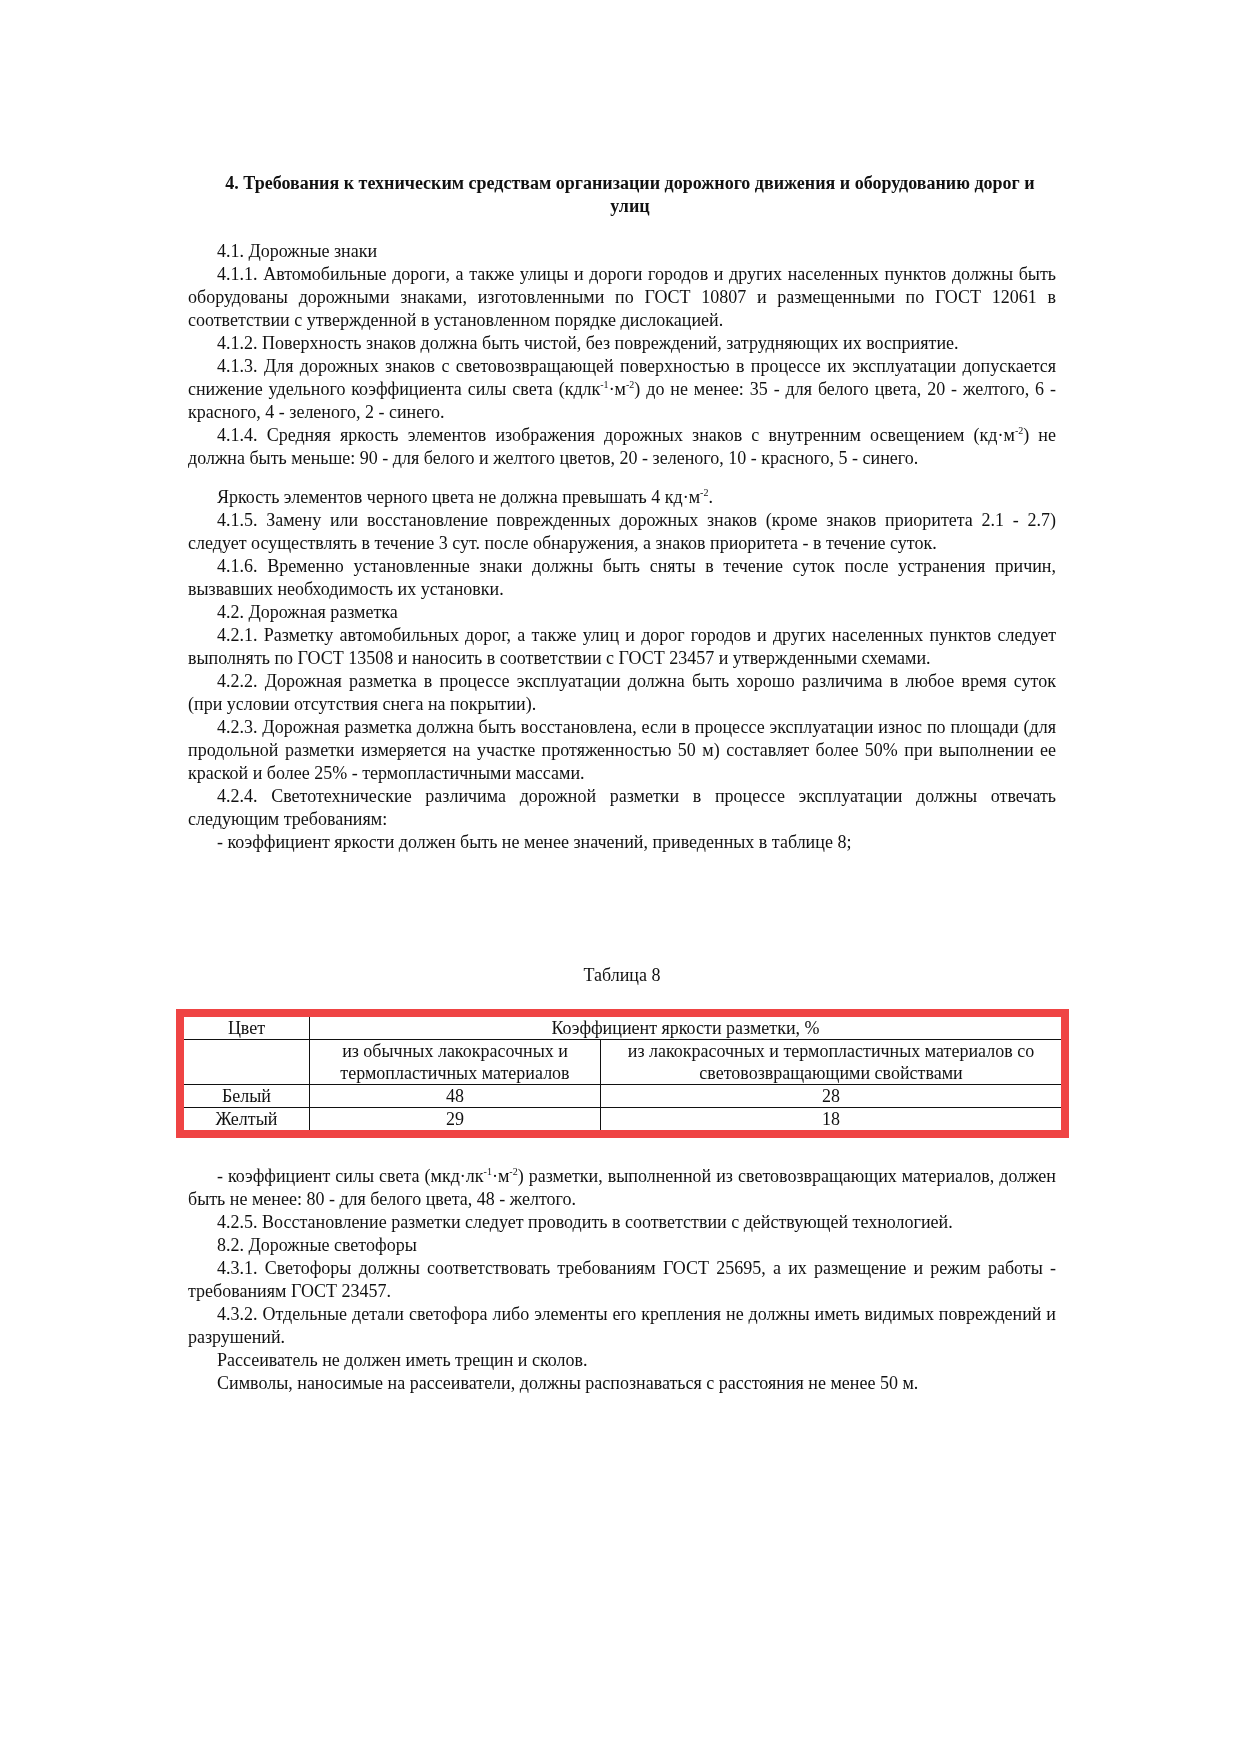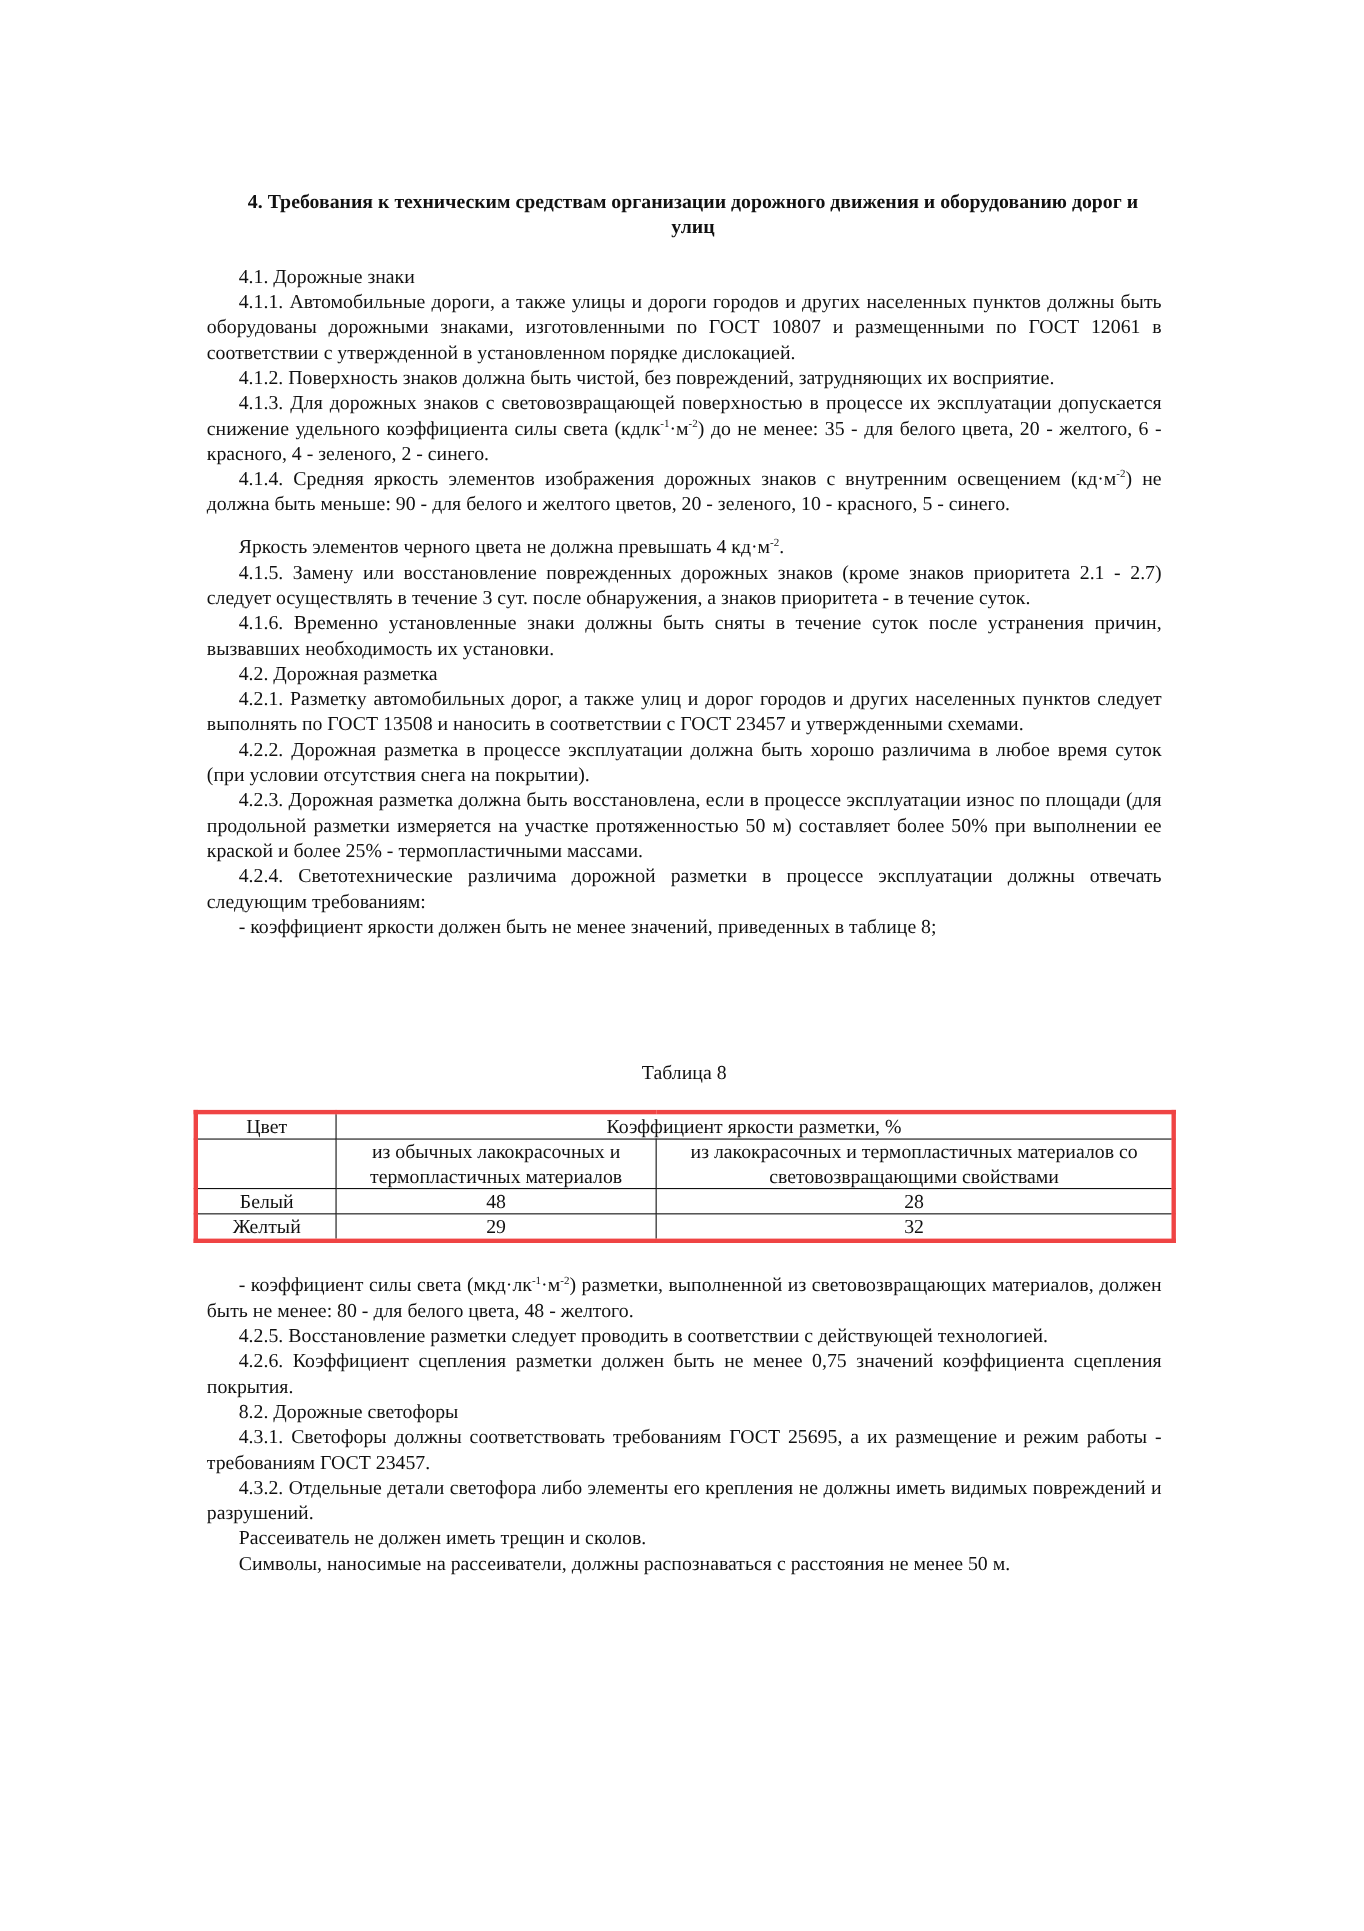--- a/index.html
+++ b/index.html
@@ -7,21 +7,21 @@
   .page { position: absolute; left: 188px; top: 172px; width: 868px; font-size: 18px; line-height: 23px; }
   .title { text-align: center; font-weight: bold; font-size: 18px; line-height: 23px; margin: 0 0 22px 16px; }
   p { margin: 0; text-align: justify; text-indent: 29px; }
   sup { font-size: 10px; line-height: 0; vertical-align: super; }
   .gap { height: 110px; }
   .table-caption { text-align: center; margin: 0 0 22px 0; }
   table { border-collapse: collapse; width: 893px; margin-left: -12px; font-size: 18px; line-height: 22px; }
   td { border: 1.5px solid #111; text-align: center; padding: 0 4px; vertical-align: middle; }
   td.c1 { width: 117px; }
   td.c2 { width: 282px; }
-  table { border: 4px solid #ef4444; }
+  table { border: 8px solid #ef4444; }
   .after-table { margin-top: 27px; }
 </style>
 </head>
 <body>
 
 <div class="page">
   <div class="title">4. Требования к техническим средствам организации дорожного движения и оборудованию дорог и улиц</div>
 
   <p>4.1. Дорожные знаки</p>
   <p>4.1.1. Автомобильные дороги, а также улицы и дороги городов и других населенных пунктов должны быть оборудованы дорожными знаками, изготовленными по ГОСТ 10807 и размещенными по ГОСТ 12061 в соответствии с утвержденной в установленном порядке дислокацией.</p>
@@ -58,27 +58,26 @@
       <td>из лакокрасочных и термопластичных материалов со световозвращающими свойствами</td>
     </tr>
     <tr>
       <td class="c1">Белый</td>
       <td class="c2">48</td>
       <td>28</td>
     </tr>
     <tr>
       <td class="c1">Желтый</td>
       <td class="c2">29</td>
-      <td>32</td>
+      <td>18</td>
     </tr>
   </tbody>
     </table>
 
   <p class="after-table"><span>- коэффициент силы света (мкд·лк</span><sup>-1</sup><span>·м</span><sup>-2</sup><span>) разметки, выполненной из световозвращающих материалов, должен быть не менее: 80 - для белого цвета, 48 - желтого.</span></p>
 
   <p>4.2.5. Восстановление разметки следует проводить в соответствии с действующей технологией.</p>
-  <p>4.2.6. Коэффициент сцепления разметки должен быть не менее 0,75 значений коэффициента сцепления покрытия.</p>
   <p>8.2. Дорожные светофоры</p>
   <p>4.3.1. Светофоры должны соответствовать требованиям ГОСТ 25695, а их размещение и режим работы - требованиям ГОСТ 23457.</p>
   <p>4.3.2. Отдельные детали светофора либо элементы его крепления не должны иметь видимых повреждений и разрушений.</p>
   <p>Рассеиватель не должен иметь трещин и сколов.</p>
   <p>Символы, наносимые на рассеиватели, должны распознаваться с расстояния не менее 50 м.</p>
 </div>
 
 </body></html>

